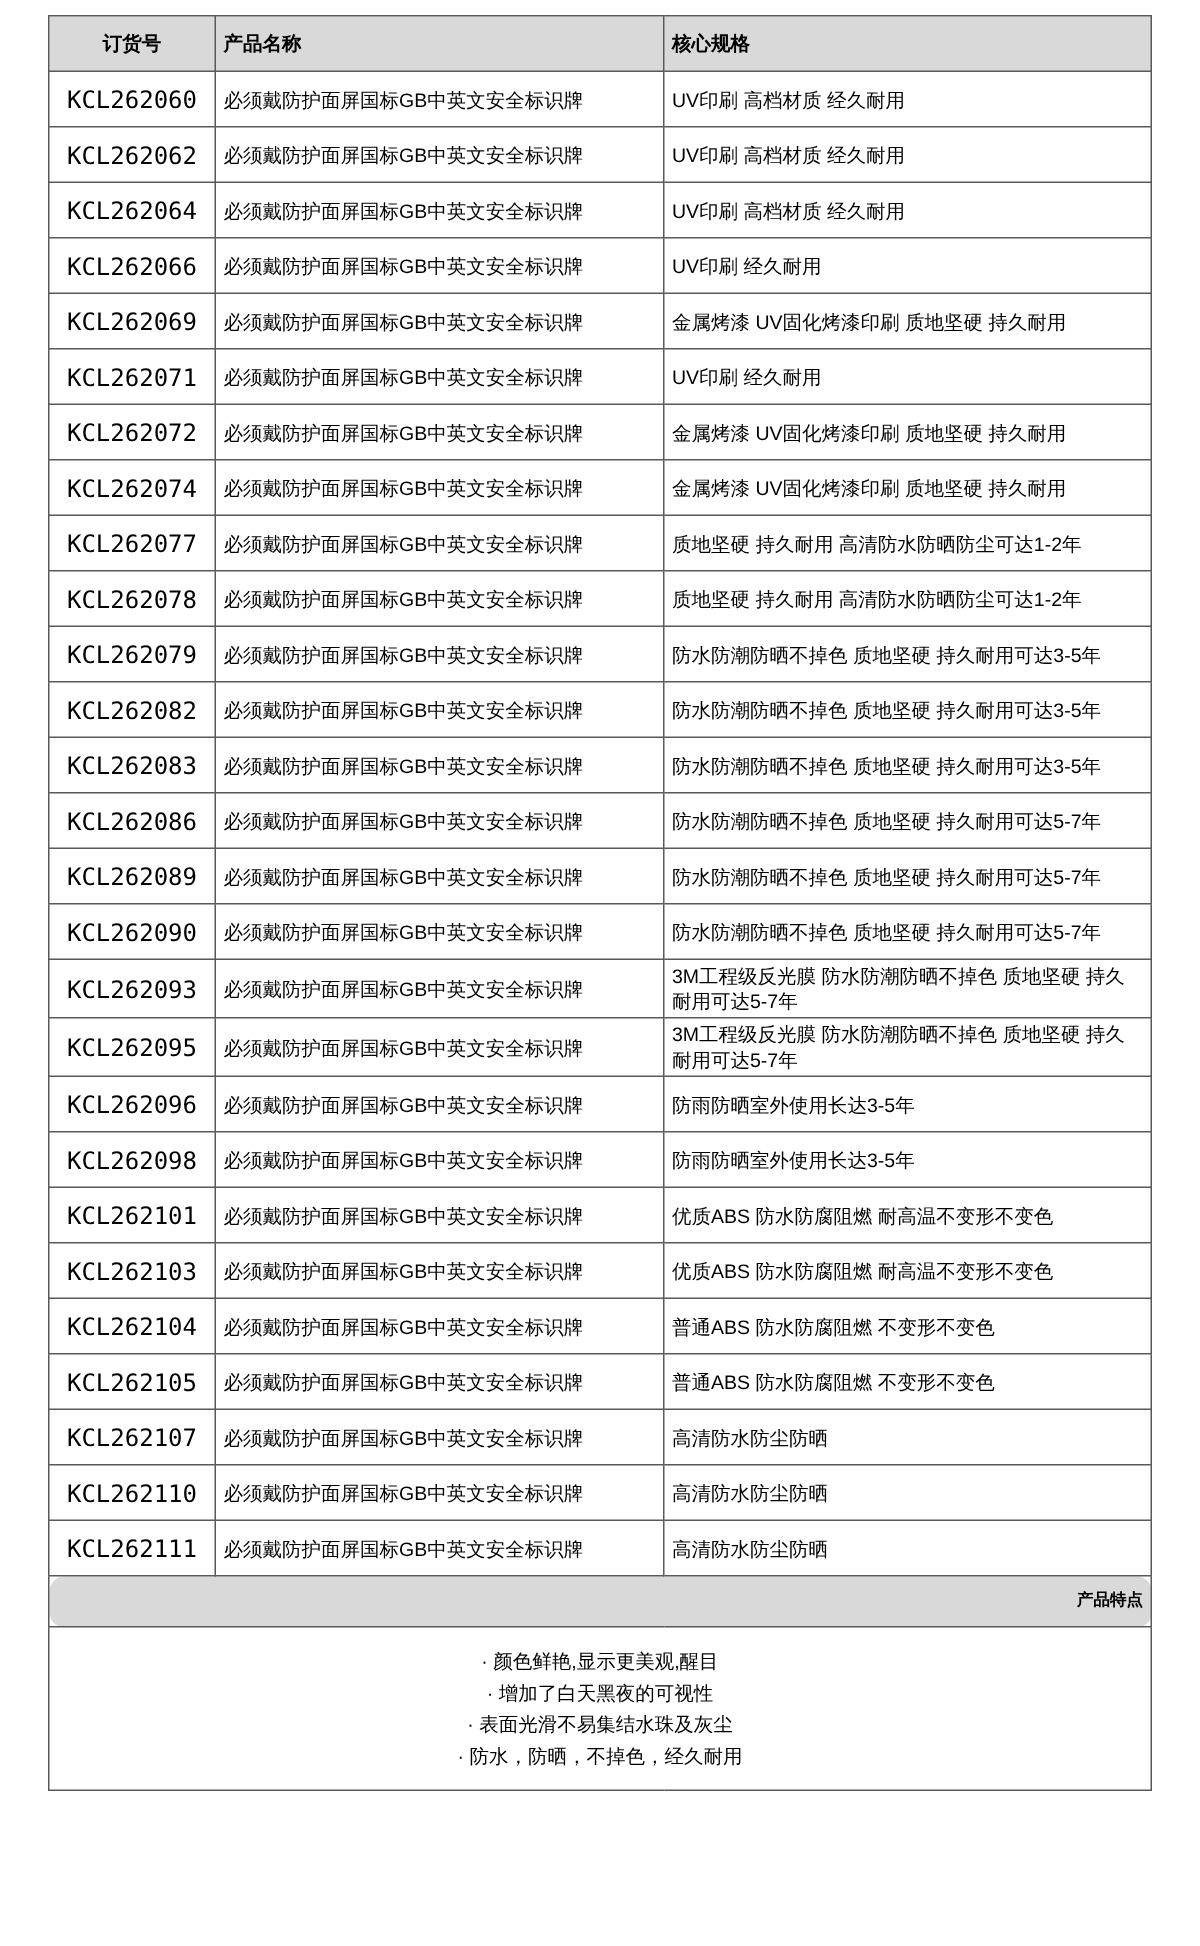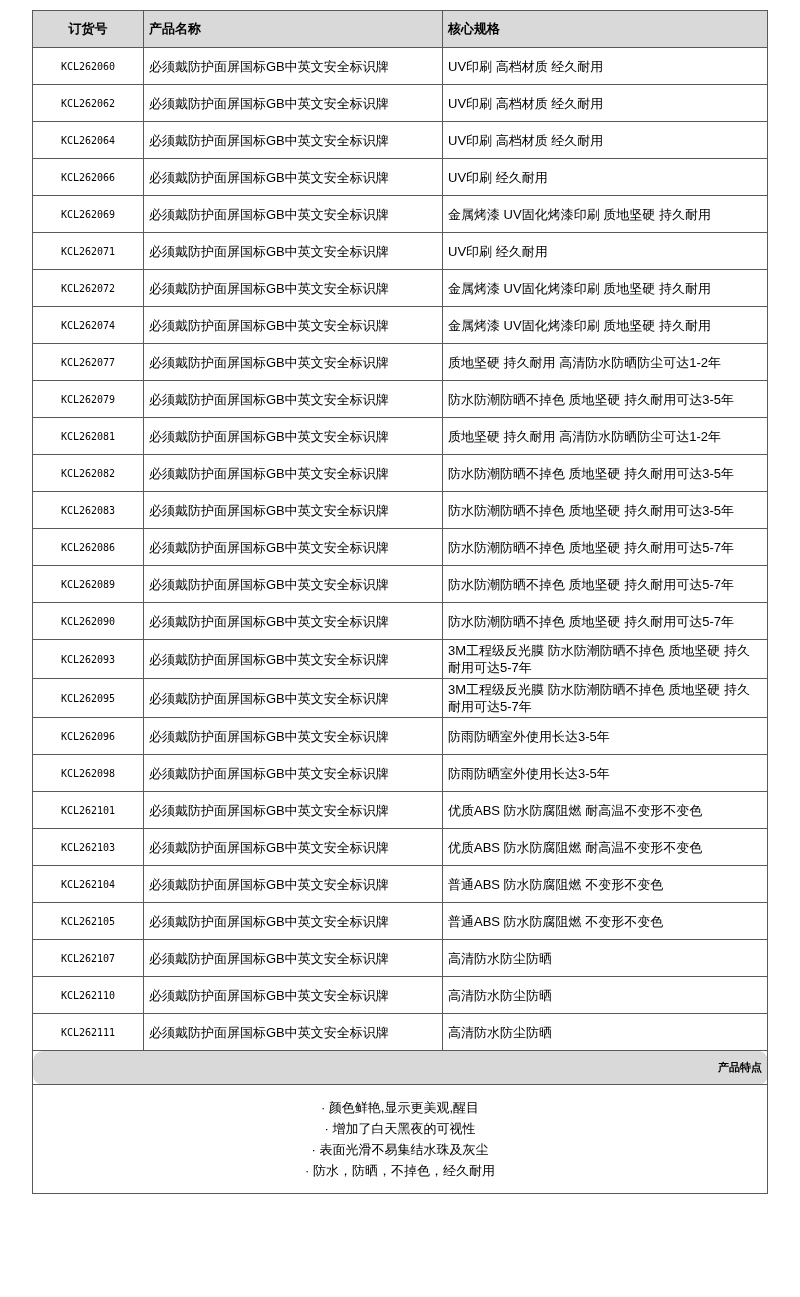--- a/index.html
+++ b/index.html
@@ -36,21 +36,21 @@
   th.col-spec { }
   .spec-table td {
     height: 32px;
     padding: 2px 5px;
     line-height: 17px;
     background: #ffffff;
   }
   td.sku-cell {
     text-align: center;
     font-family: "DejaVu Sans Mono", monospace;
-    font-size: 10px;
+    font-size: 16px;
     letter-spacing: 0px;
   }
   td.name-cell { }
   td.spec-cell { }
   td.section-bar {
     background: #d9d9d9;
     text-align: right;
     font-weight: bold;
     height: 29px;
     font-size: 11px;
@@ -118,28 +118,28 @@
           <td class="sku-cell">KCL262074</td>
           <td class="name-cell">必须戴防护面屏国标GB中英文安全标识牌</td>
           <td class="spec-cell">金属烤漆 UV固化烤漆印刷 质地坚硬 持久耐用</td>
         </tr>
         <tr>
           <td class="sku-cell">KCL262077</td>
           <td class="name-cell">必须戴防护面屏国标GB中英文安全标识牌</td>
           <td class="spec-cell">质地坚硬 持久耐用 高清防水防晒防尘可达1-2年</td>
         </tr>
         <tr>
+          <td class="sku-cell">KCL262078</td>
+          <td class="name-cell">必须戴防护面屏国标GB中英文安全标识牌</td>
+          <td class="spec-cell">质地坚硬 持久耐用 高清防水防晒防尘可达1-2年</td>
+        </tr>
+        <tr>
           <td class="sku-cell">KCL262079</td>
           <td class="name-cell">必须戴防护面屏国标GB中英文安全标识牌</td>
           <td class="spec-cell">防水防潮防晒不掉色 质地坚硬 持久耐用可达3-5年</td>
-        </tr>
-        <tr>
-          <td class="sku-cell">KCL262081</td>
-          <td class="name-cell">必须戴防护面屏国标GB中英文安全标识牌</td>
-          <td class="spec-cell">质地坚硬 持久耐用 高清防水防晒防尘可达1-2年</td>
         </tr>
         <tr>
           <td class="sku-cell">KCL262082</td>
           <td class="name-cell">必须戴防护面屏国标GB中英文安全标识牌</td>
           <td class="spec-cell">防水防潮防晒不掉色 质地坚硬 持久耐用可达3-5年</td>
         </tr>
         <tr>
           <td class="sku-cell">KCL262083</td>
           <td class="name-cell">必须戴防护面屏国标GB中英文安全标识牌</td>
           <td class="spec-cell">防水防潮防晒不掉色 质地坚硬 持久耐用可达3-5年</td>

